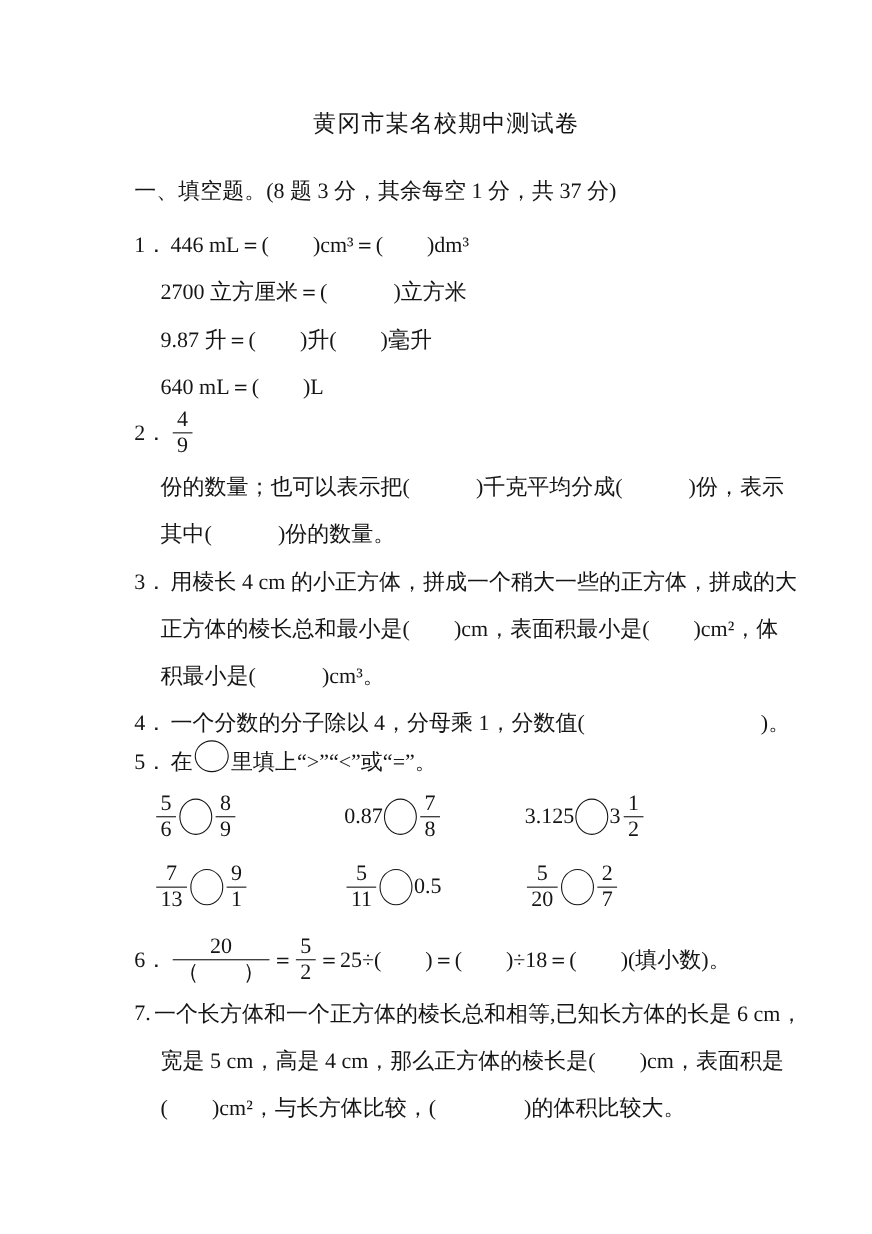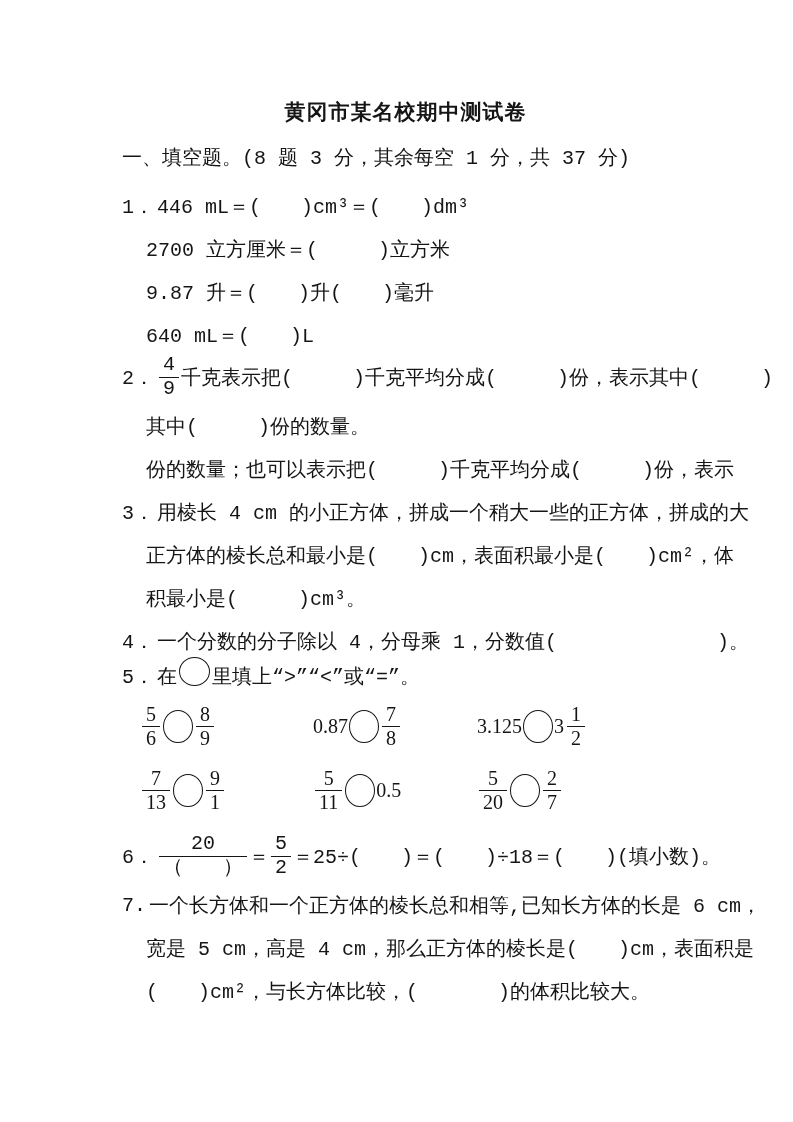--- a/index.html
+++ b/index.html
@@ -5,25 +5,25 @@
   * { margin:0; padding:0; box-sizing:border-box; }
   html,body { background:#ffffff; }
   body {
     width:793px; height:1122px;
     color:#151515;
     font-family:"Liberation Serif","DejaVu Serif",serif;
     font-size:20px;
   }
   .page { width:793px; height:1122px; padding:94px 80px 0 122px; overflow:hidden; position:relative; }
   .title {
-    font-size:21px; font-weight:bold; text-align:center;
-    height:36px; line-height:36px; margin-bottom:6px; margin-left:-24px;
+    font-size:21px; font-weight:normal; text-align:center;
+    height:36px; line-height:36px; margin-bottom:22px; margin-left:-24px;
     letter-spacing:1px;
   }
-  .line { height:43px; display:flex; align-items:center; white-space:nowrap;font-family:Liberation Mono, monospace; }
+  .line { height:43px; display:flex; align-items:center; white-space:nowrap; }
   .tall { height:56px; }
   .cont { padding-left:24px; }
   .qnum { flex:none; margin-right:3px; }
   .mt6 { margin-top:6px; }
   .mtn8 { margin-top:-8px; }
   .mt8 { margin-top:8px; }
   .mt10 { margin-top:10px; }
   .gap120 { display:inline-block; width:120px; flex:none; }
   
   .frac { display:inline-flex; flex-direction:column; align-items:stretch; text-align:center; line-height:1.12; margin:0 2px; flex:none; }
@@ -69,27 +69,26 @@
     <span>640 mL＝(　　)L</span>
     <span class="gap120"></span>
   </div>
 
   <div class="line tall mtn8">
     <span class="qnum">2．</span>
     <span class="frac">
       <span class="fn">4</span>
       <span class="fd">9</span>
     </span>
-    <span>千克表示把(　　　)千克平均分成(　　　)份，表示其中(　　　)</span>
+  </div>
+  <div class="line cont">
+    <span>份的数量；也可以表示把(　　　)千克平均分成(　　　)份，表示</span>
   </div>
   <div class="line cont">
     <span>其中(　　　)份的数量。</span>
-  </div>
-  <div class="line cont">
-    <span>份的数量；也可以表示把(　　　)千克平均分成(　　　)份，表示</span>
   </div>
 
   <div class="line">
     <span class="qnum">3．</span>
     <span>用棱长 4 cm 的小正方体，拼成一个稍大一些的正方体，拼成的大</span>
   </div>
   <div class="line cont">
     <span>正方体的棱长总和最小是(　　)cm，表面积最小是(　　)cm²，体</span>
   </div>
   <div class="line cont">

